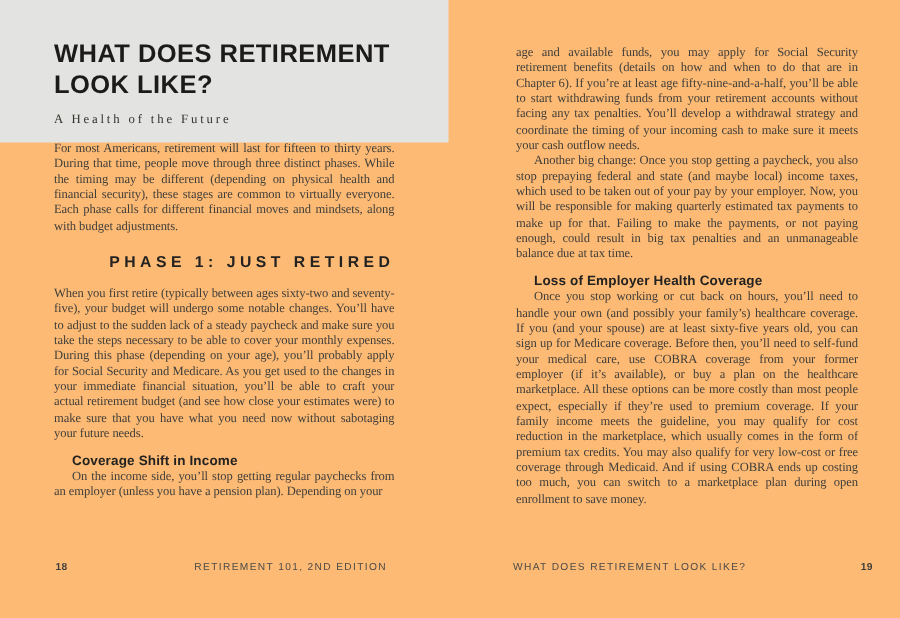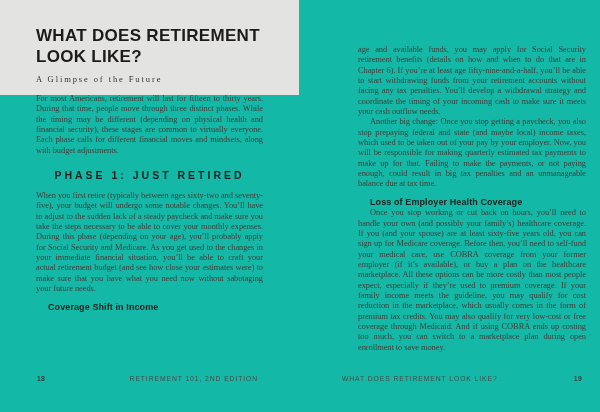--- a/index.html
+++ b/index.html
@@ -3,21 +3,21 @@
 <meta charset="utf-8">
 <style>
   * { margin: 0; padding: 0; box-sizing: border-box; }
   html, body { background: #ffffff; }
   body { font-family: "Liberation Serif", serif; }
 
   .spread {
     position: relative;
     width: 600px;
     height: 412px;
-    background: #14b8a6;
+    background: #fdba74;
     overflow: hidden;
     display: flex;
   }
 
   .page {
     position: relative;
     width: 300px;
     height: 412px;
     overflow: hidden;
   }
@@ -53,37 +53,37 @@
     color: #33322e;
   }
 
   
   .text-col {
     position: absolute;
     overflow: hidden;
     color: #403e3a;
   }
   .text-col.left-col  { top: 94px; left: 36px; width: 227px; bottom: 46px; }
-  .text-col.right-col { top: 30px; left: 58px; width: 228px; bottom: 46px; margin-top: 15px; }
+  .text-col.right-col { top: 30px; left: 44px; width: 228px; bottom: 46px; }
 
   p.body {
     font-size: 8.4px;
     line-height: 10.35px;
     text-align: justify;
     letter-spacing: -0.05px;
     color: #403e3a;
   }
   p.body.indent { text-indent: 12px; }
 
   .phase-heading {
     font-family: "Liberation Sans", sans-serif;
     font-weight: 700;
     font-size: 10.5px;
     letter-spacing: 3px;
-    text-align: center;
+    text-align: right;
     white-space: nowrap;
     color: #232220;
     margin: 13px 0 10px 0;
   }
 
   .subheading {
     font-family: "Liberation Sans", sans-serif;
     font-weight: 700;
     font-size: 9px;
     letter-spacing: 0.1px;
@@ -110,32 +110,33 @@
 </style>
 </head>
 <body>
 
 <div class="spread">
 
   <div class="page page-left">
 
     <div class="chapter-header">
       <h1 class="chapter-title">WHAT DOES RETIREMENT LOOK LIKE?</h1>
-      <div class="chapter-subtitle">A Glimpse of the Future</div>
+      <div class="chapter-subtitle">A Health of the Future</div>
     </div>
 
     <div class="text-col left-col">
       <p class="body">For most Americans, retirement will last for fifteen to thirty years. During that time, people move through three distinct phases. While the timing may be different (depending on physical health and financial security), these stages are common to virtually everyone. Each phase calls for different financial moves and mindsets, along with budget adjustments.</p>
 
       <h2 class="phase-heading">PHASE 1: JUST RETIRED</h2>
 
       <p class="body">When you first retire (typically between ages sixty-two and seventy-five), your budget will undergo some notable changes. You’ll have to adjust to the sudden lack of a steady paycheck and make sure you take the steps necessary to be able to cover your monthly expenses. During this phase (depending on your age), you’ll probably apply for Social Security and Medicare. As you get used to the changes in your immediate financial situation, you’ll be able to craft your actual retirement budget (and see how close your estimates were) to make sure that you have what you need now without sabotaging your future needs.</p>
 
       <h3 class="subheading">Coverage Shift in Income</h3>
 
+      <p class="body indent">On the income side, you’ll stop getting regular paychecks from an employer (unless you have a pension plan). Depending on your</p>
     </div>
 
     <div class="page-footer">
       <span class="page-number">18</span>
       <span class="running-title">RETIREMENT 101, 2ND EDITION</span>
     </div>
   </div>
 
   <div class="page page-right">
 

